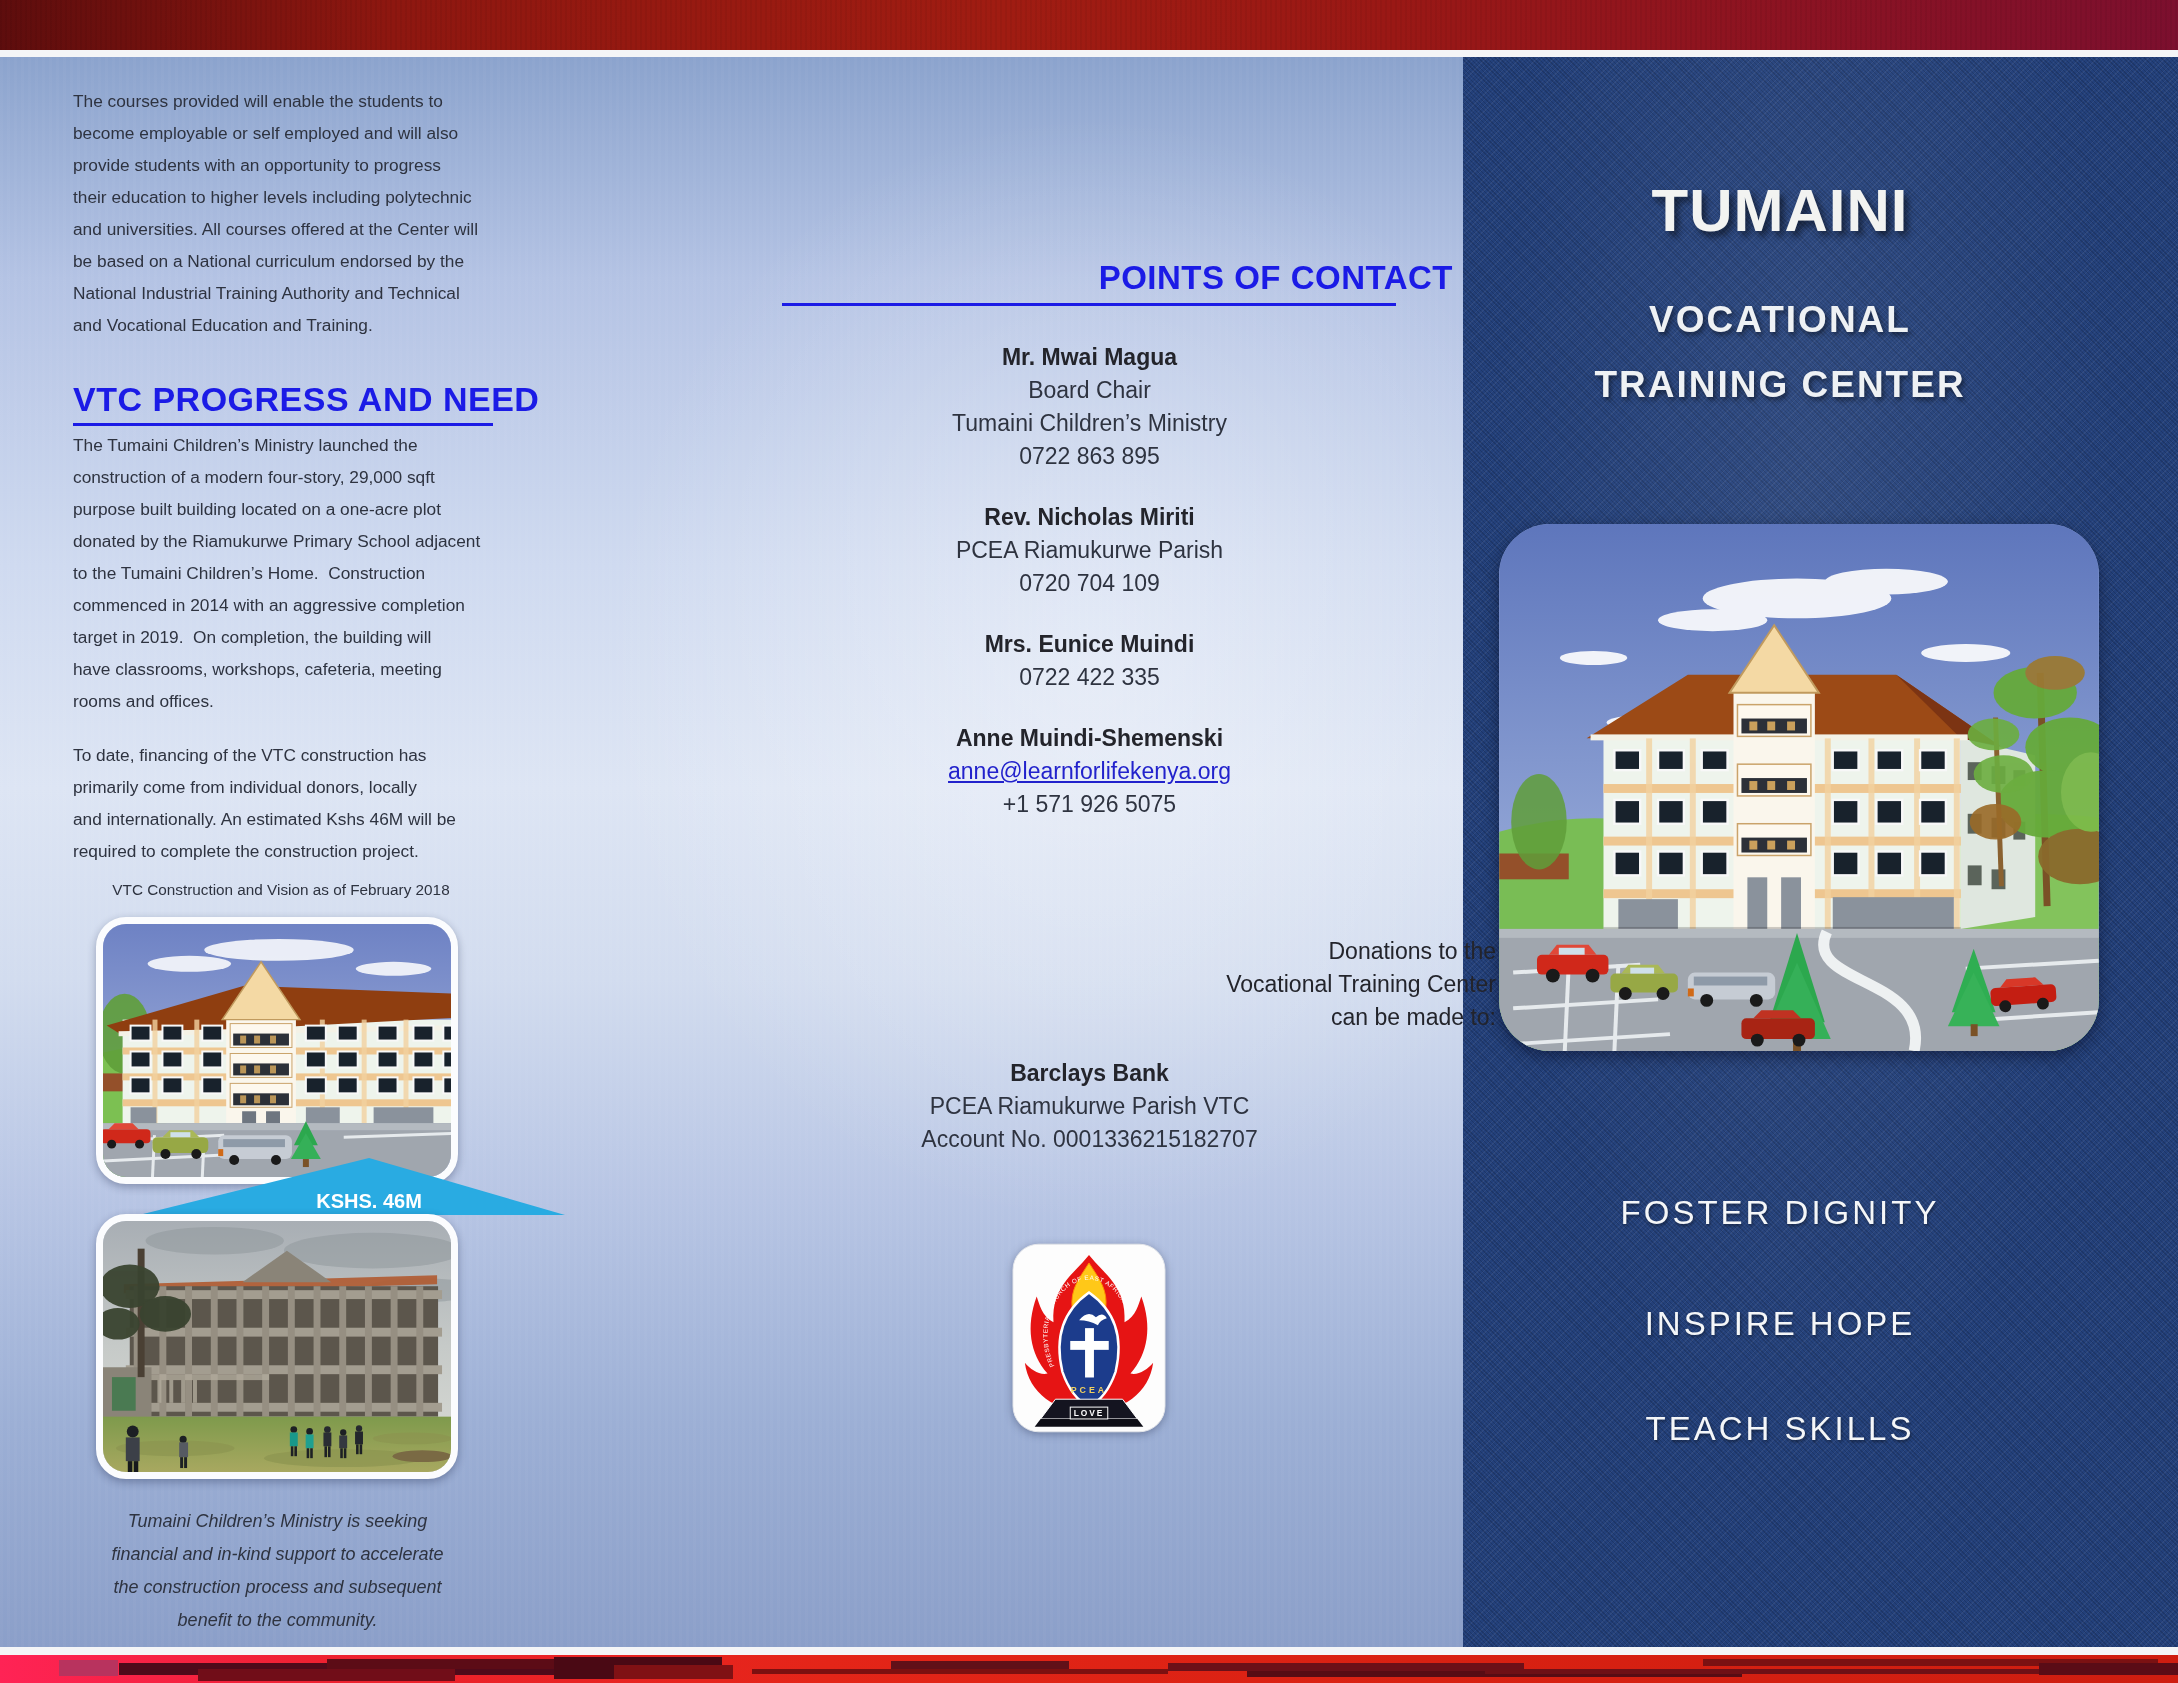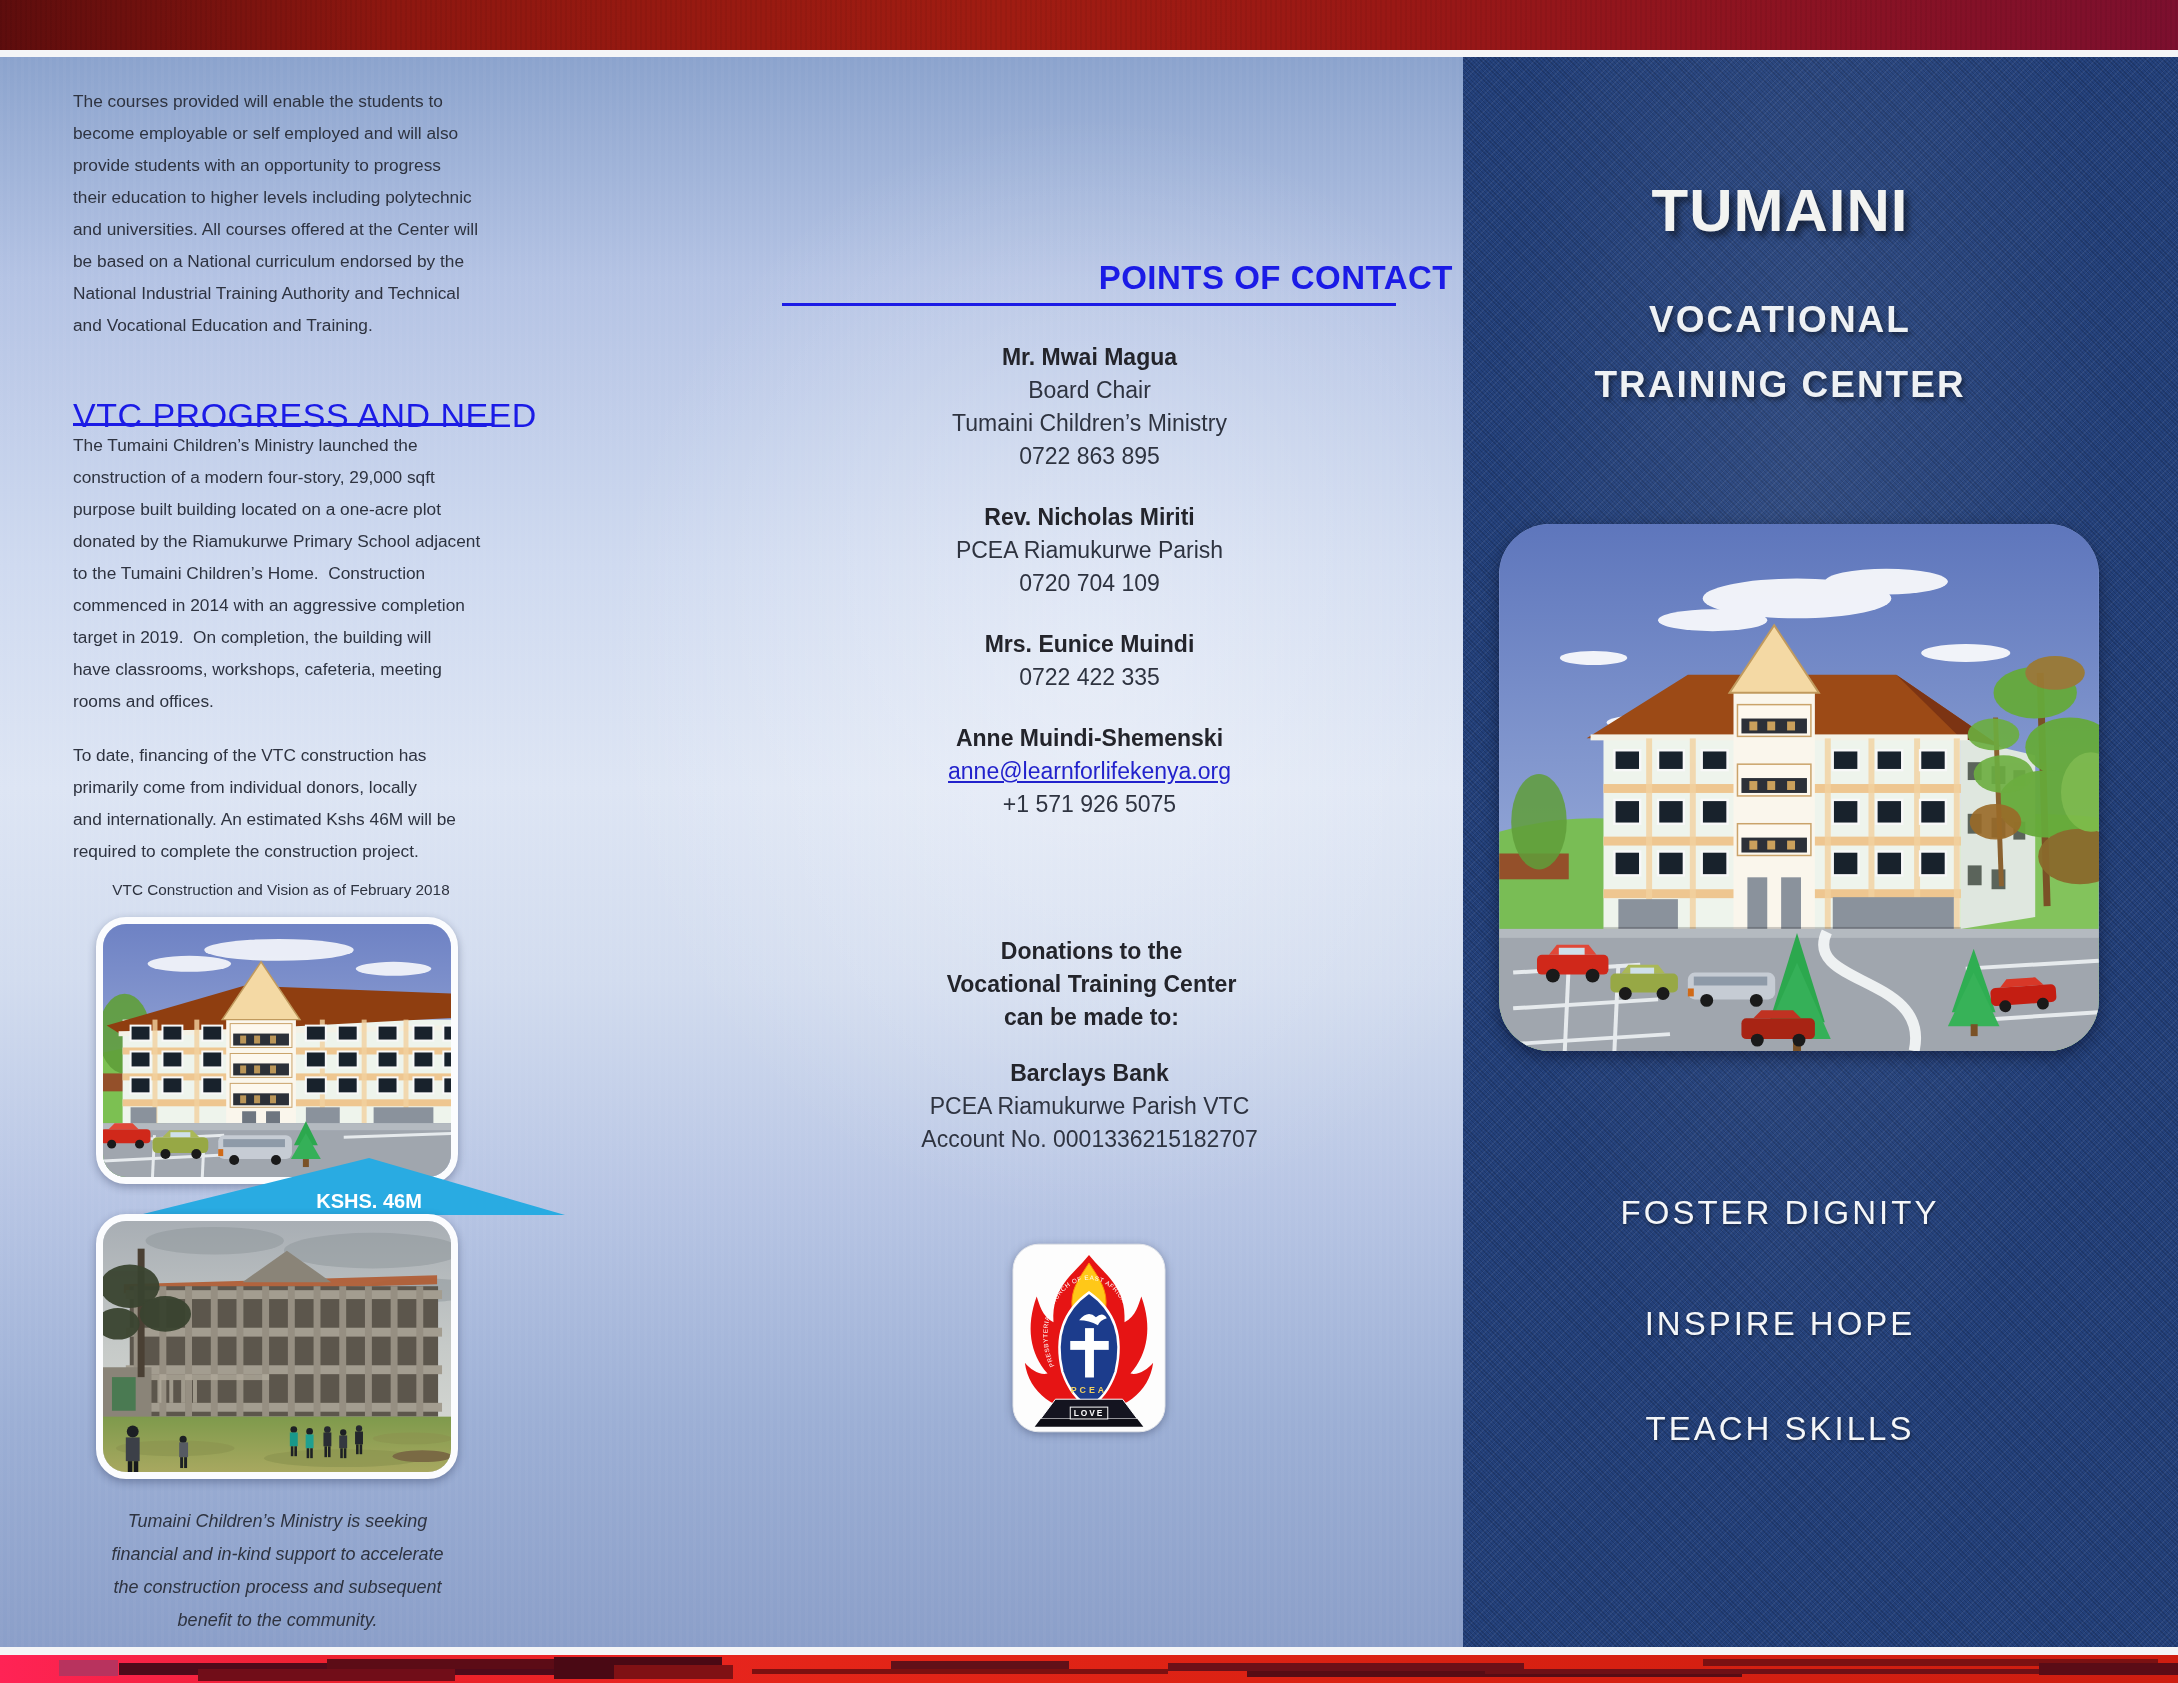--- a/index.html
+++ b/index.html
@@ -29,21 +29,21 @@
   .right-panel{left:1463px;top:56px;width:715px;height:1591px;background-color:#23407a;}
   .right-panel::before{content:"";position:absolute;inset:0;
     background:
       radial-gradient(ellipse at 48% 30%,rgba(255,255,255,.07),transparent 60%),
       repeating-linear-gradient(45deg,rgba(0,0,10,.16) 0 1px,transparent 1px 3px),
       repeating-linear-gradient(-45deg,rgba(255,255,255,.06) 0 1px,transparent 1px 4px);}
 
   
   .body-text{font-size:17.3px;line-height:32px;color:#2e3340;white-space:pre-wrap;width:447px;}
   .p-intro{left:73px;top:85px;}
-  .h-vtc{left:73px;top:396px;font-size:34px;font-weight:normal;color:#1b1be6;letter-spacing:0.5px;}
+  .h-vtc{left:73px;top:380px;font-size:34px;font-weight:bold;color:#1b1be6;letter-spacing:0.5px;}
   .h-vtc-line{left:73px;top:423px;width:420px;height:3px;background:#1b1be6;}
   .p-progress{left:73px;top:429px;}
   .p-financing{left:73px;top:739px;}
   .caption{left:59px;top:881px;width:444px;text-align:center;font-size:15.3px;color:#2e3340;}
   .photo-frame{border:7px solid #fbfcfe;border-radius:30px;overflow:hidden;
     box-shadow:0 3px 9px rgba(15,25,60,.32);background:#cfd6e4;}
   .img1{left:96px;top:917px;width:362px;height:267px;}
   .img2{left:96px;top:1214px;width:362px;height:265px;z-index:3;}
   .arrow{left:139px;top:1158px;width:426px;height:57px;background:#29abe2;
     clip-path:polygon(54% 0,100% 100%,0 100%);z-index:2;}
@@ -54,22 +54,22 @@
 
   
   .h-contact{left:726px;top:259px;width:727px;text-align:right;
     font-size:33px;font-weight:bold;color:#1b1be6;letter-spacing:0.5px;}
   .h-contact-line{left:782px;top:303px;width:614px;height:3px;background:#1b1be6;}
   .contacts{left:726px;top:341px;width:727px;text-align:center;
     font-size:23px;line-height:33px;color:#2e3340;}
   .contact-group{margin-bottom:28px;}
   .contact-name{font-weight:bold;color:#23242b;}
   .email{color:#2222cc;text-decoration:underline;cursor:pointer;}
-  .donations{left:728px;top:935px;width:727px;text-align:center;
-    font-size:23px;font-weight:bold;line-height:33px;color:#23242b;}
+  .donations{left:769px;top:935px;width:727px;text-align:right;
+    font-size:23px;font-weight:normal;line-height:33px;color:#23242b;}
   .bank{left:726px;top:1057px;width:727px;text-align:center;
     font-size:23px;line-height:33px;color:#2e3340;}
   .bank-name{font-weight:bold;color:#23242b;}
   .logo-box{left:1012px;top:1243px;width:154px;height:190px;filter:drop-shadow(0 2px 4px rgba(20,30,60,.35));}
 
   
   .r-center{left:1463px;width:634px;text-align:center;color:#f2f3f1;}
   .r-title{top:176px;font-size:60px;font-weight:bold;letter-spacing:1px;
     text-shadow:4px 5px 7px rgba(0,0,0,.55);}
   .r-sub{font-size:37px;font-weight:bold;letter-spacing:2px;color:#eef1f4;

